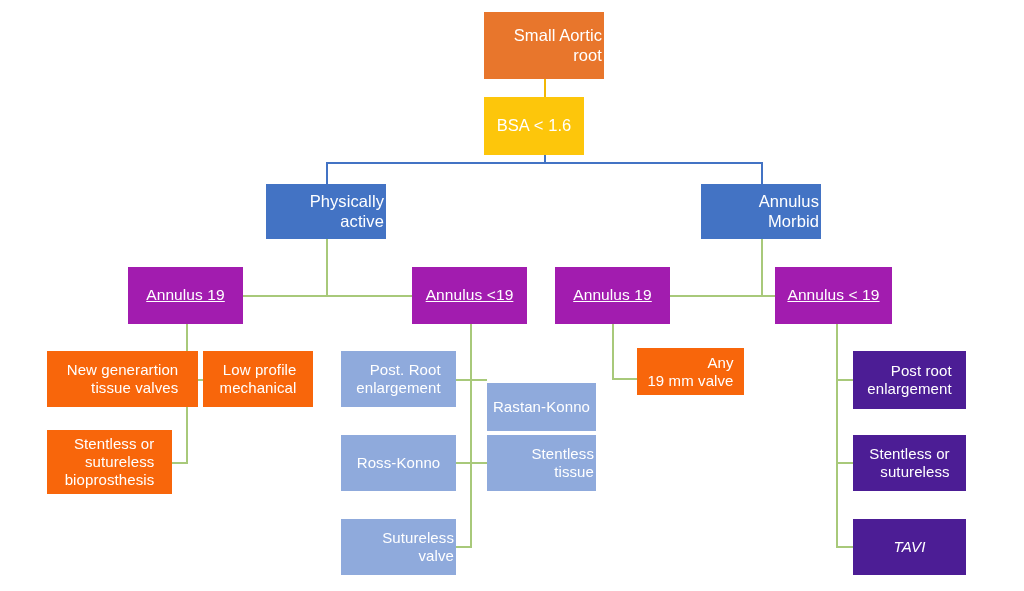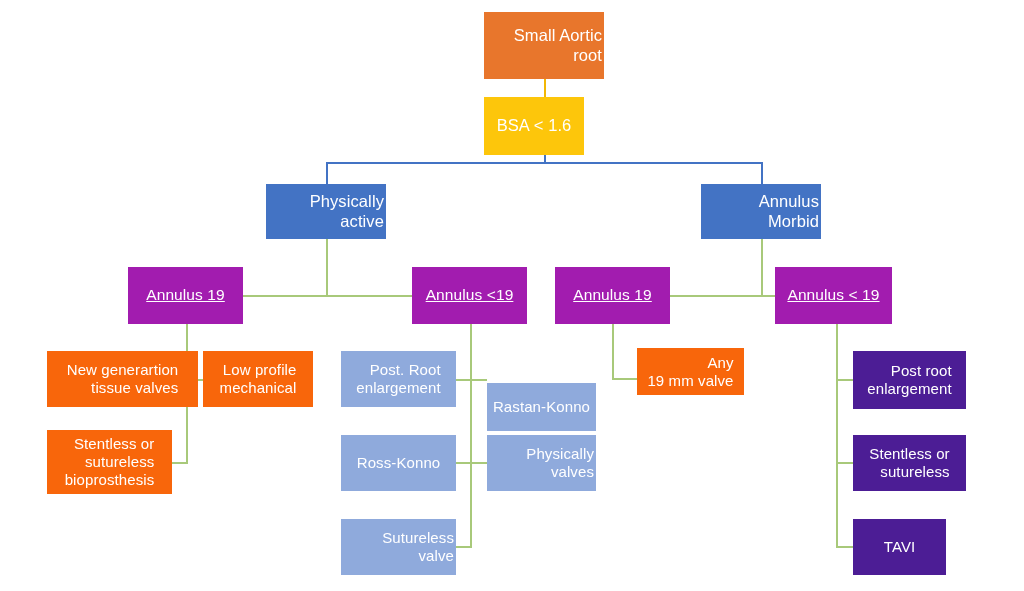--- a/index.html
+++ b/index.html
@@ -159,21 +159,21 @@
 
   <div class="node c-lightblue fs-leaf" style="left:487px; top:351px; width:109px; height:48px;margin-top:32px;">
     <span>Rastan-Konno</span>
   </div>
 
   <div class="node c-lightblue fs-leaf" style="left:341px; top:435px; width:115px; height:56px;">
     <span>Ross-Konno</span>
   </div>
 
   <div class="node c-lightblue fs-leaf" style="left:487px; top:435px; width:109px; height:56px;">
-    <span>Physically valves</span>
+    <span>Stentless tissue</span>
   </div>
 
   <div class="node c-lightblue fs-leaf" style="left:341px; top:519px; width:115px; height:56px;">
     <span>Sutureless valve</span>
   </div>
 
   <div class="node c-orange fs-leaf" style="left:637px; top:348px; width:107px; height:47px;">
     <span>Any
 19 mm valve</span>
   </div>
@@ -181,17 +181,17 @@
   <div class="node c-gray fs-leaf" style="left:853px; top:351px; width:113px; height:58px;">
     <span>Post root
 enlargement</span>
   </div>
 
   <div class="node c-gray fs-leaf" style="left:853px; top:435px; width:113px; height:56px;">
     <span>Stentless or
 sutureless</span>
   </div>
 
-  <div class="node c-gray fs-leaf" style="left:853px; top:519px; width:93px; height:56px;">
+  <div class="node c-gray fs-leaf" style="left:853px; top:519px; width:113px; height:56px;font-style:italic;">
     <span>TAVI</span>
   </div>
 
 </div>
 
 </body></html>

